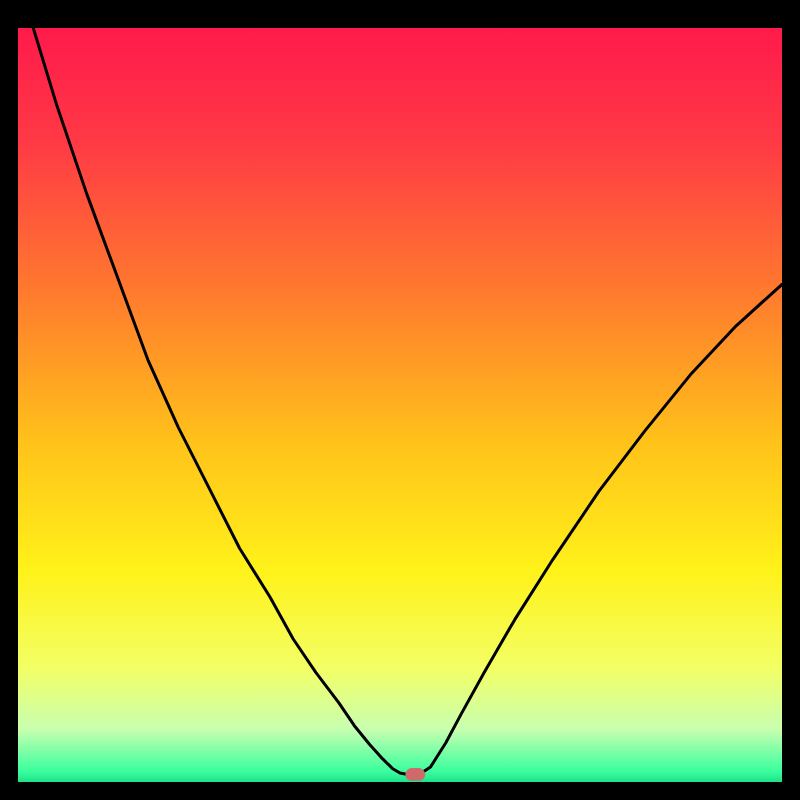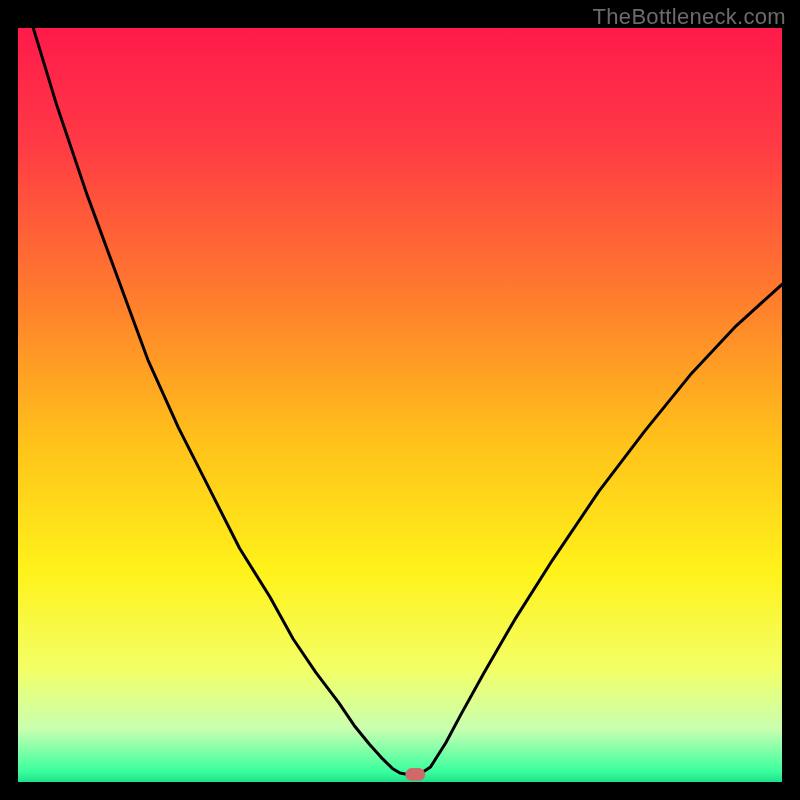--- a/index.html
+++ b/index.html
@@ -35,21 +35,20 @@
     height: 754px;
   }
   svg {
     display: block;
   }
 </style>
 </head>
 <body>
 
 <div class="frame">
-  <div class="watermark">TheBottleneck.com</div>
   <div class="plot">
     <svg id="chart-svg" width="764" height="754" viewBox="0 0 764 754">
         <defs>
           <linearGradient id="bg-grad" x1="0" y1="0" x2="0" y2="1">
             <stop offset="0%" stop-color="#ff1a4b"></stop>
             <stop offset="15%" stop-color="#ff3945"></stop>
             <stop offset="35%" stop-color="#ff7a2e"></stop>
             <stop offset="55.00000000000001%" stop-color="#ffc21a"></stop>
             <stop offset="72%" stop-color="#fff21a"></stop>
             <stop offset="85%" stop-color="#f3ff66"></stop>

